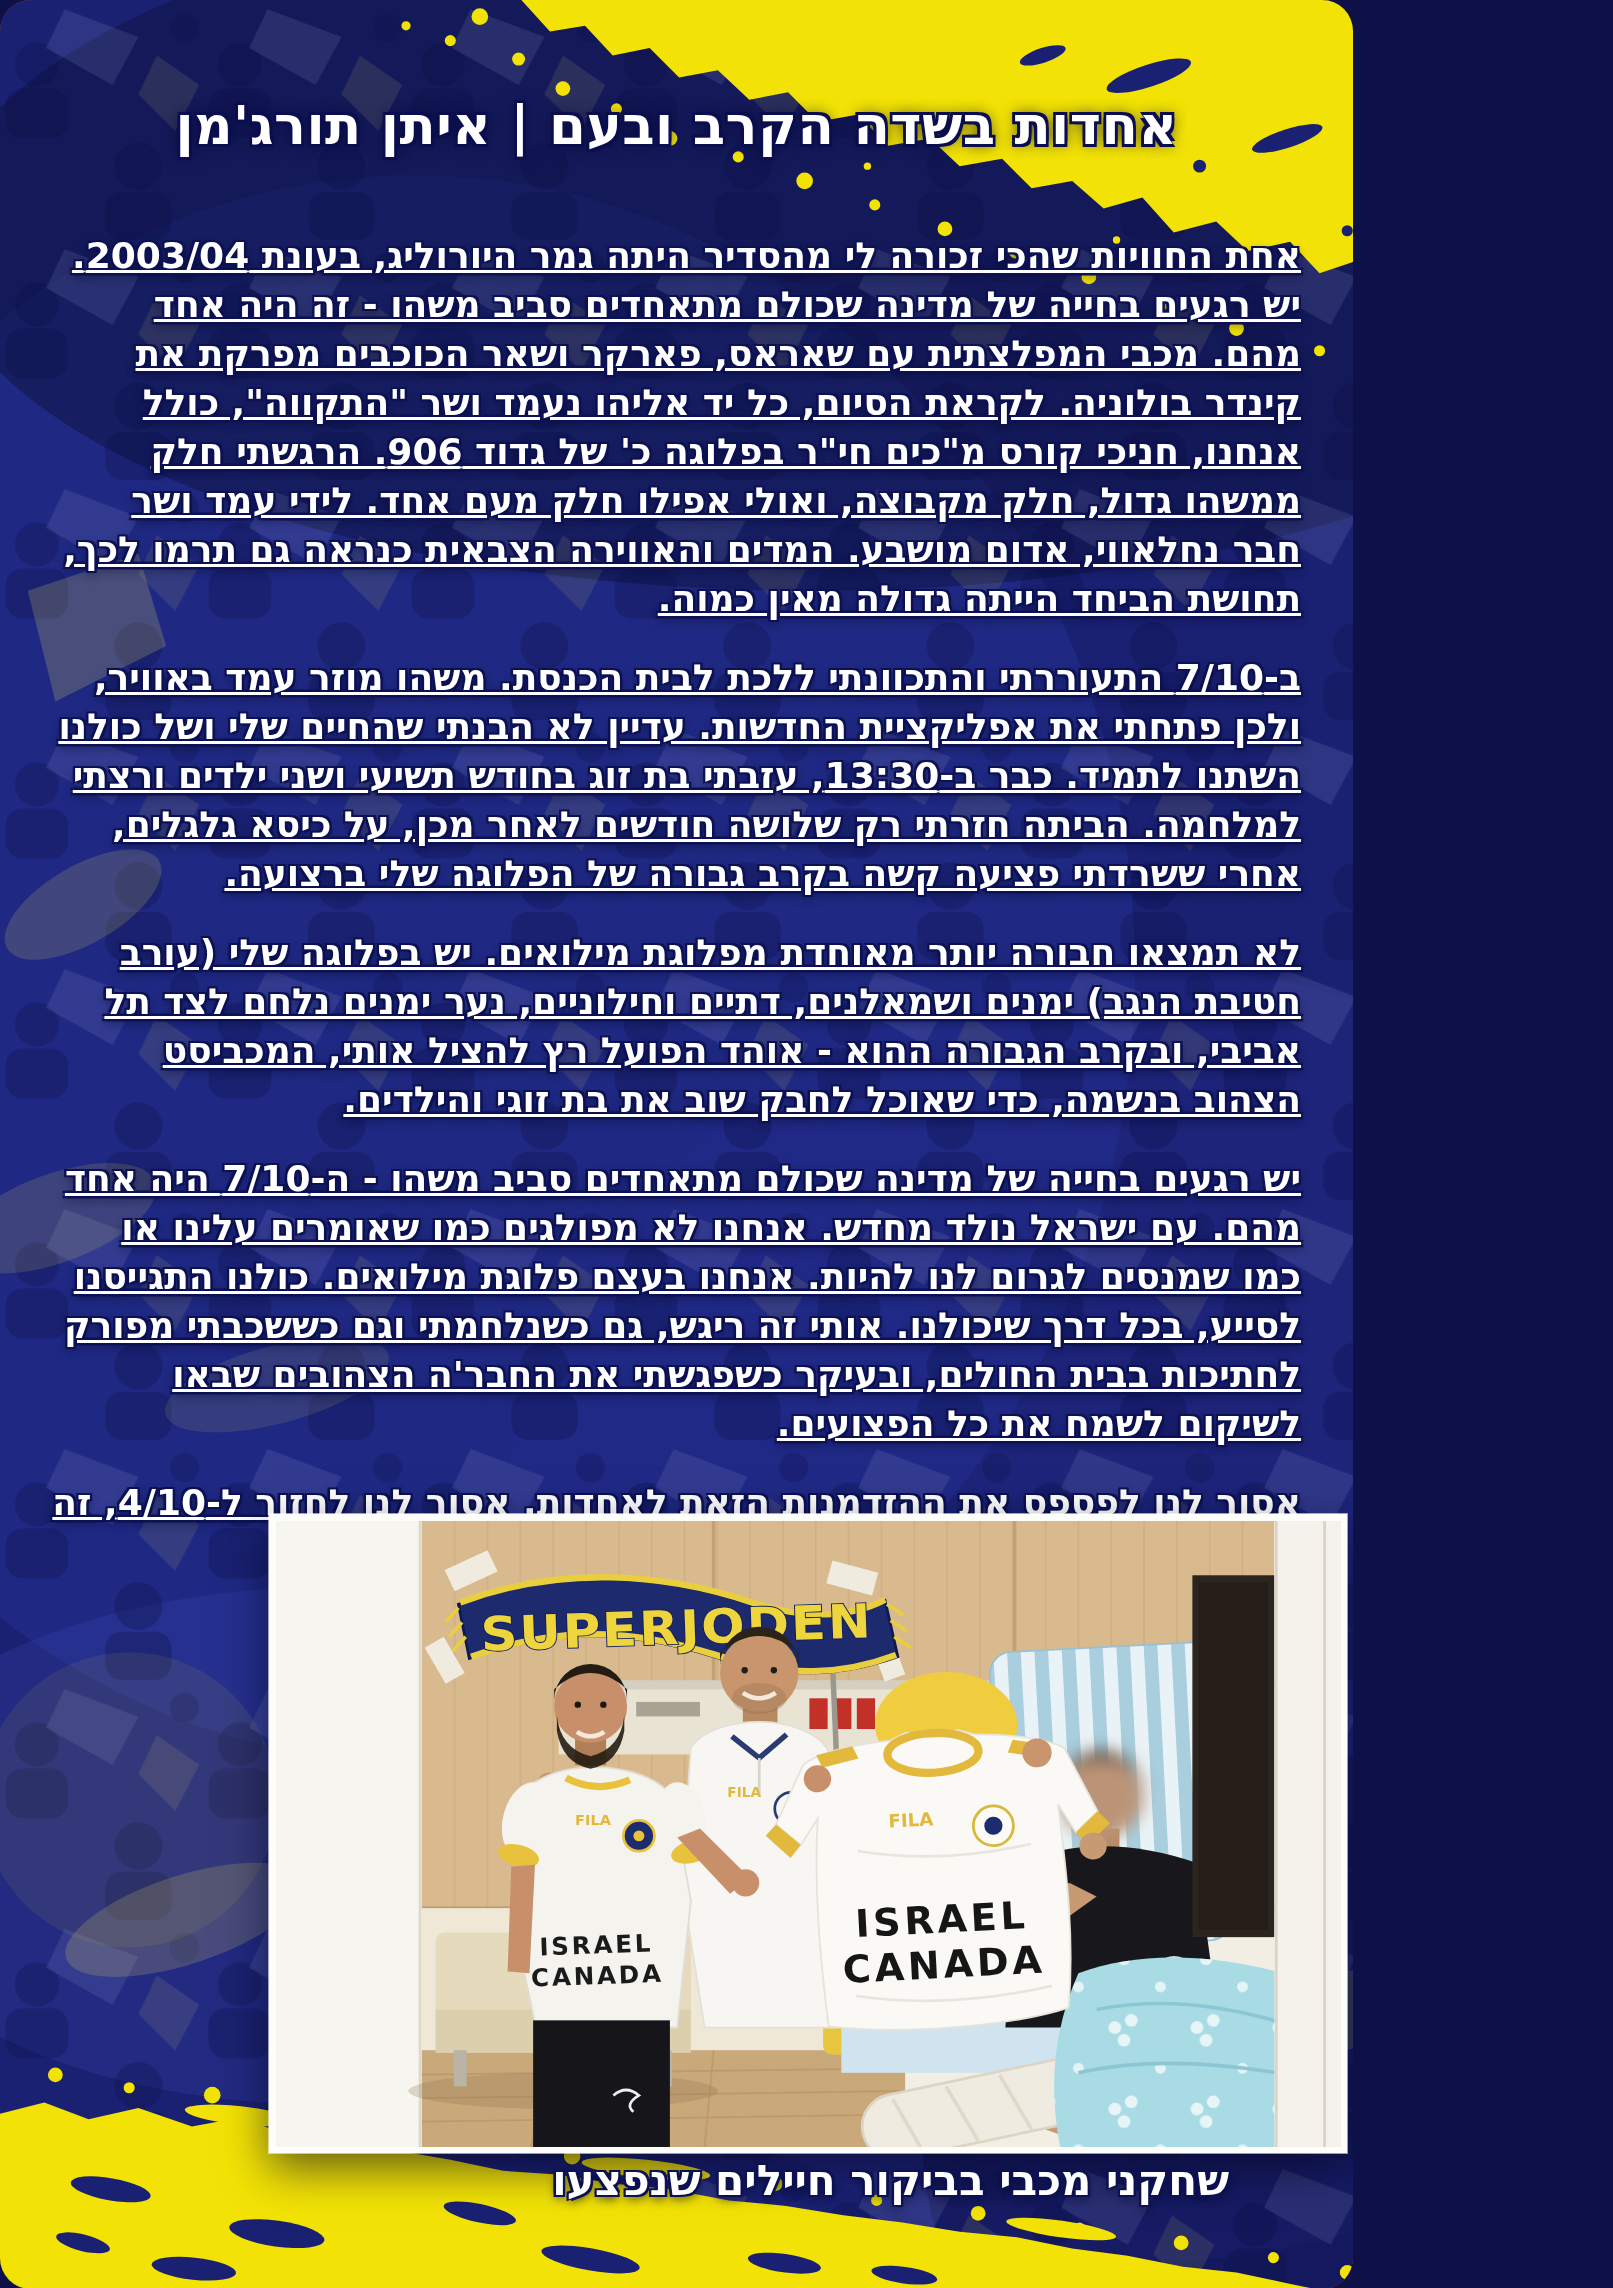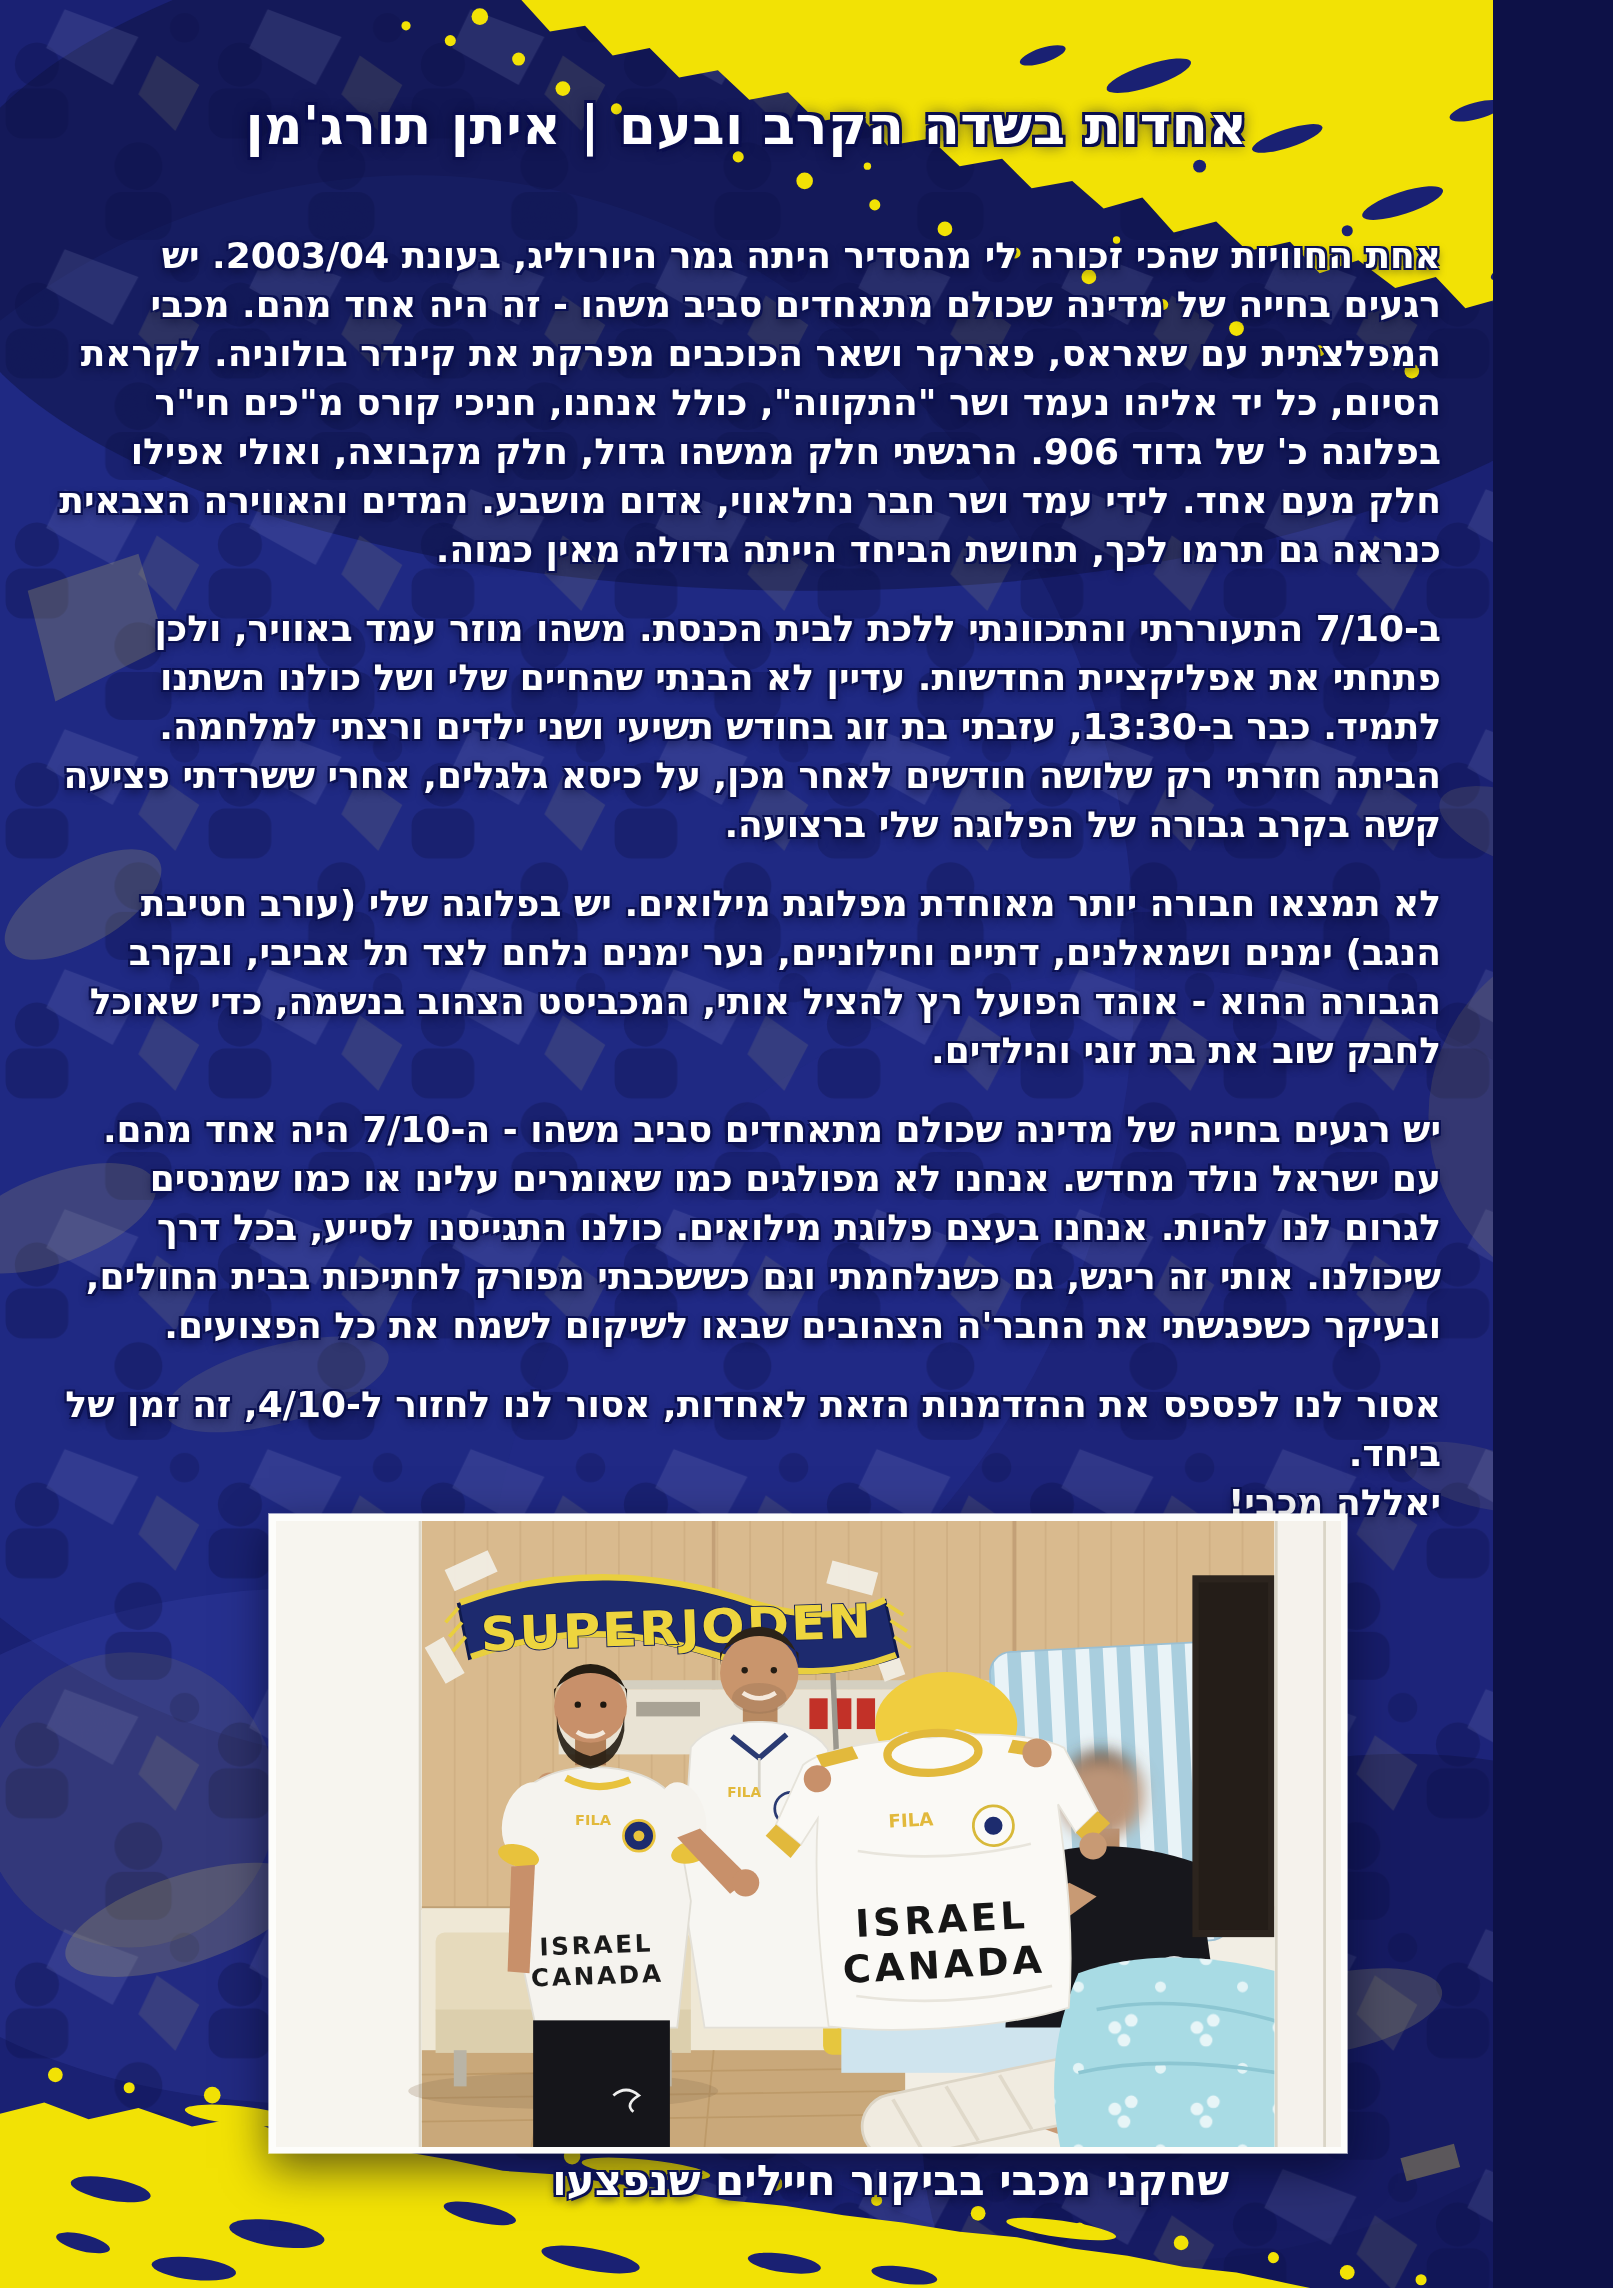--- a/index.html
+++ b/index.html
@@ -1,25 +1,25 @@
 <!DOCTYPE html>
 <html lang="he" style="font-size:14.8px"><head>
 <meta charset="utf-8">
 <style>
   html,body{margin:0;padding:0;background:#0d1147;}
-  .page{position:relative;width:1493px;height:2289px;overflow:hidden;
-        background:#c2410c;font-family:"DejaVu Sans",sans-serif;}
+  .page{position:relative;width:1353px;height:2289px;overflow:hidden;
+        background:#c2410c;font-family:"DejaVu Sans",sans-serif;border-radius:31px;}
   .bg{position:absolute;inset:0;width:1613px;height:2289px;display:block;}
   .title{position:absolute;top:96px;left:0;right:0;margin:0;text-align:center;direction:rtl;
          color:#ffffff;font-size:53px;line-height:59px;font-weight:700;letter-spacing:0.5px;
          text-shadow:2.8px 2.8px 0 #0a0e4e,-2.8px 2.8px 0 #0a0e4e,2.8px -2.8px 0 #0a0e4e,-2.8px -2.8px 0 #0a0e4e,0 0 14.8px rgba(5,8,50,.9);}
   .body{position:absolute;top:231px;right:52px;left:52px;direction:rtl;text-align:right;
         color:#ffffff;font-size:36px;line-height:49px;font-weight:700;}
   .body p{margin:0 0 30px 0;white-space:pre-line;
-        text-shadow:2.3px 2.3px 0 #0b1152,-2.3px 2.3px 0 #0b1152,2.3px -2.3px 0 #0b1152,-2.3px -2.3px 0 #0b1152,0 3.7px 9.2px rgba(4,7,40,.65);}
+        text-shadow:2.3px 2.3px 0 #0b1152,-2.3px 2.3px 0 #0b1152,2.3px -2.3px 0 #0b1152,-2.3px -2.3px 0 #0b1152,0 3.7px 9.2px rgba(4,7,40,.65);text-decoration:underline;}
   .photo{position:absolute;left:269px;top:1514px;width:1078px;height:639px;margin:0;
          background:#fdfdfb;padding:6.5px;box-sizing:border-box;
          box-shadow:0 0 0 0.9px rgba(255,255,255,.65),0 14.8px 42px rgba(3,5,28,.6);}
   .photo svg{width:100%;height:100%;display:block;}
   .caption{position:absolute;top:2156px;left:269px;width:1078px;box-sizing:border-box;
            direction:rtl;text-align:right;padding-right:118px;
            color:#ffffff;font-size:42px;font-weight:700;
            text-shadow:2.3px 2.3px 0 #0b1152,-2.3px 2.3px 0 #0b1152,2.3px -2.3px 0 #0b1152,-2.3px -2.3px 0 #0b1152,0 3.7px 9.2px rgba(4,7,40,.7);}
 </style>
 </head>

